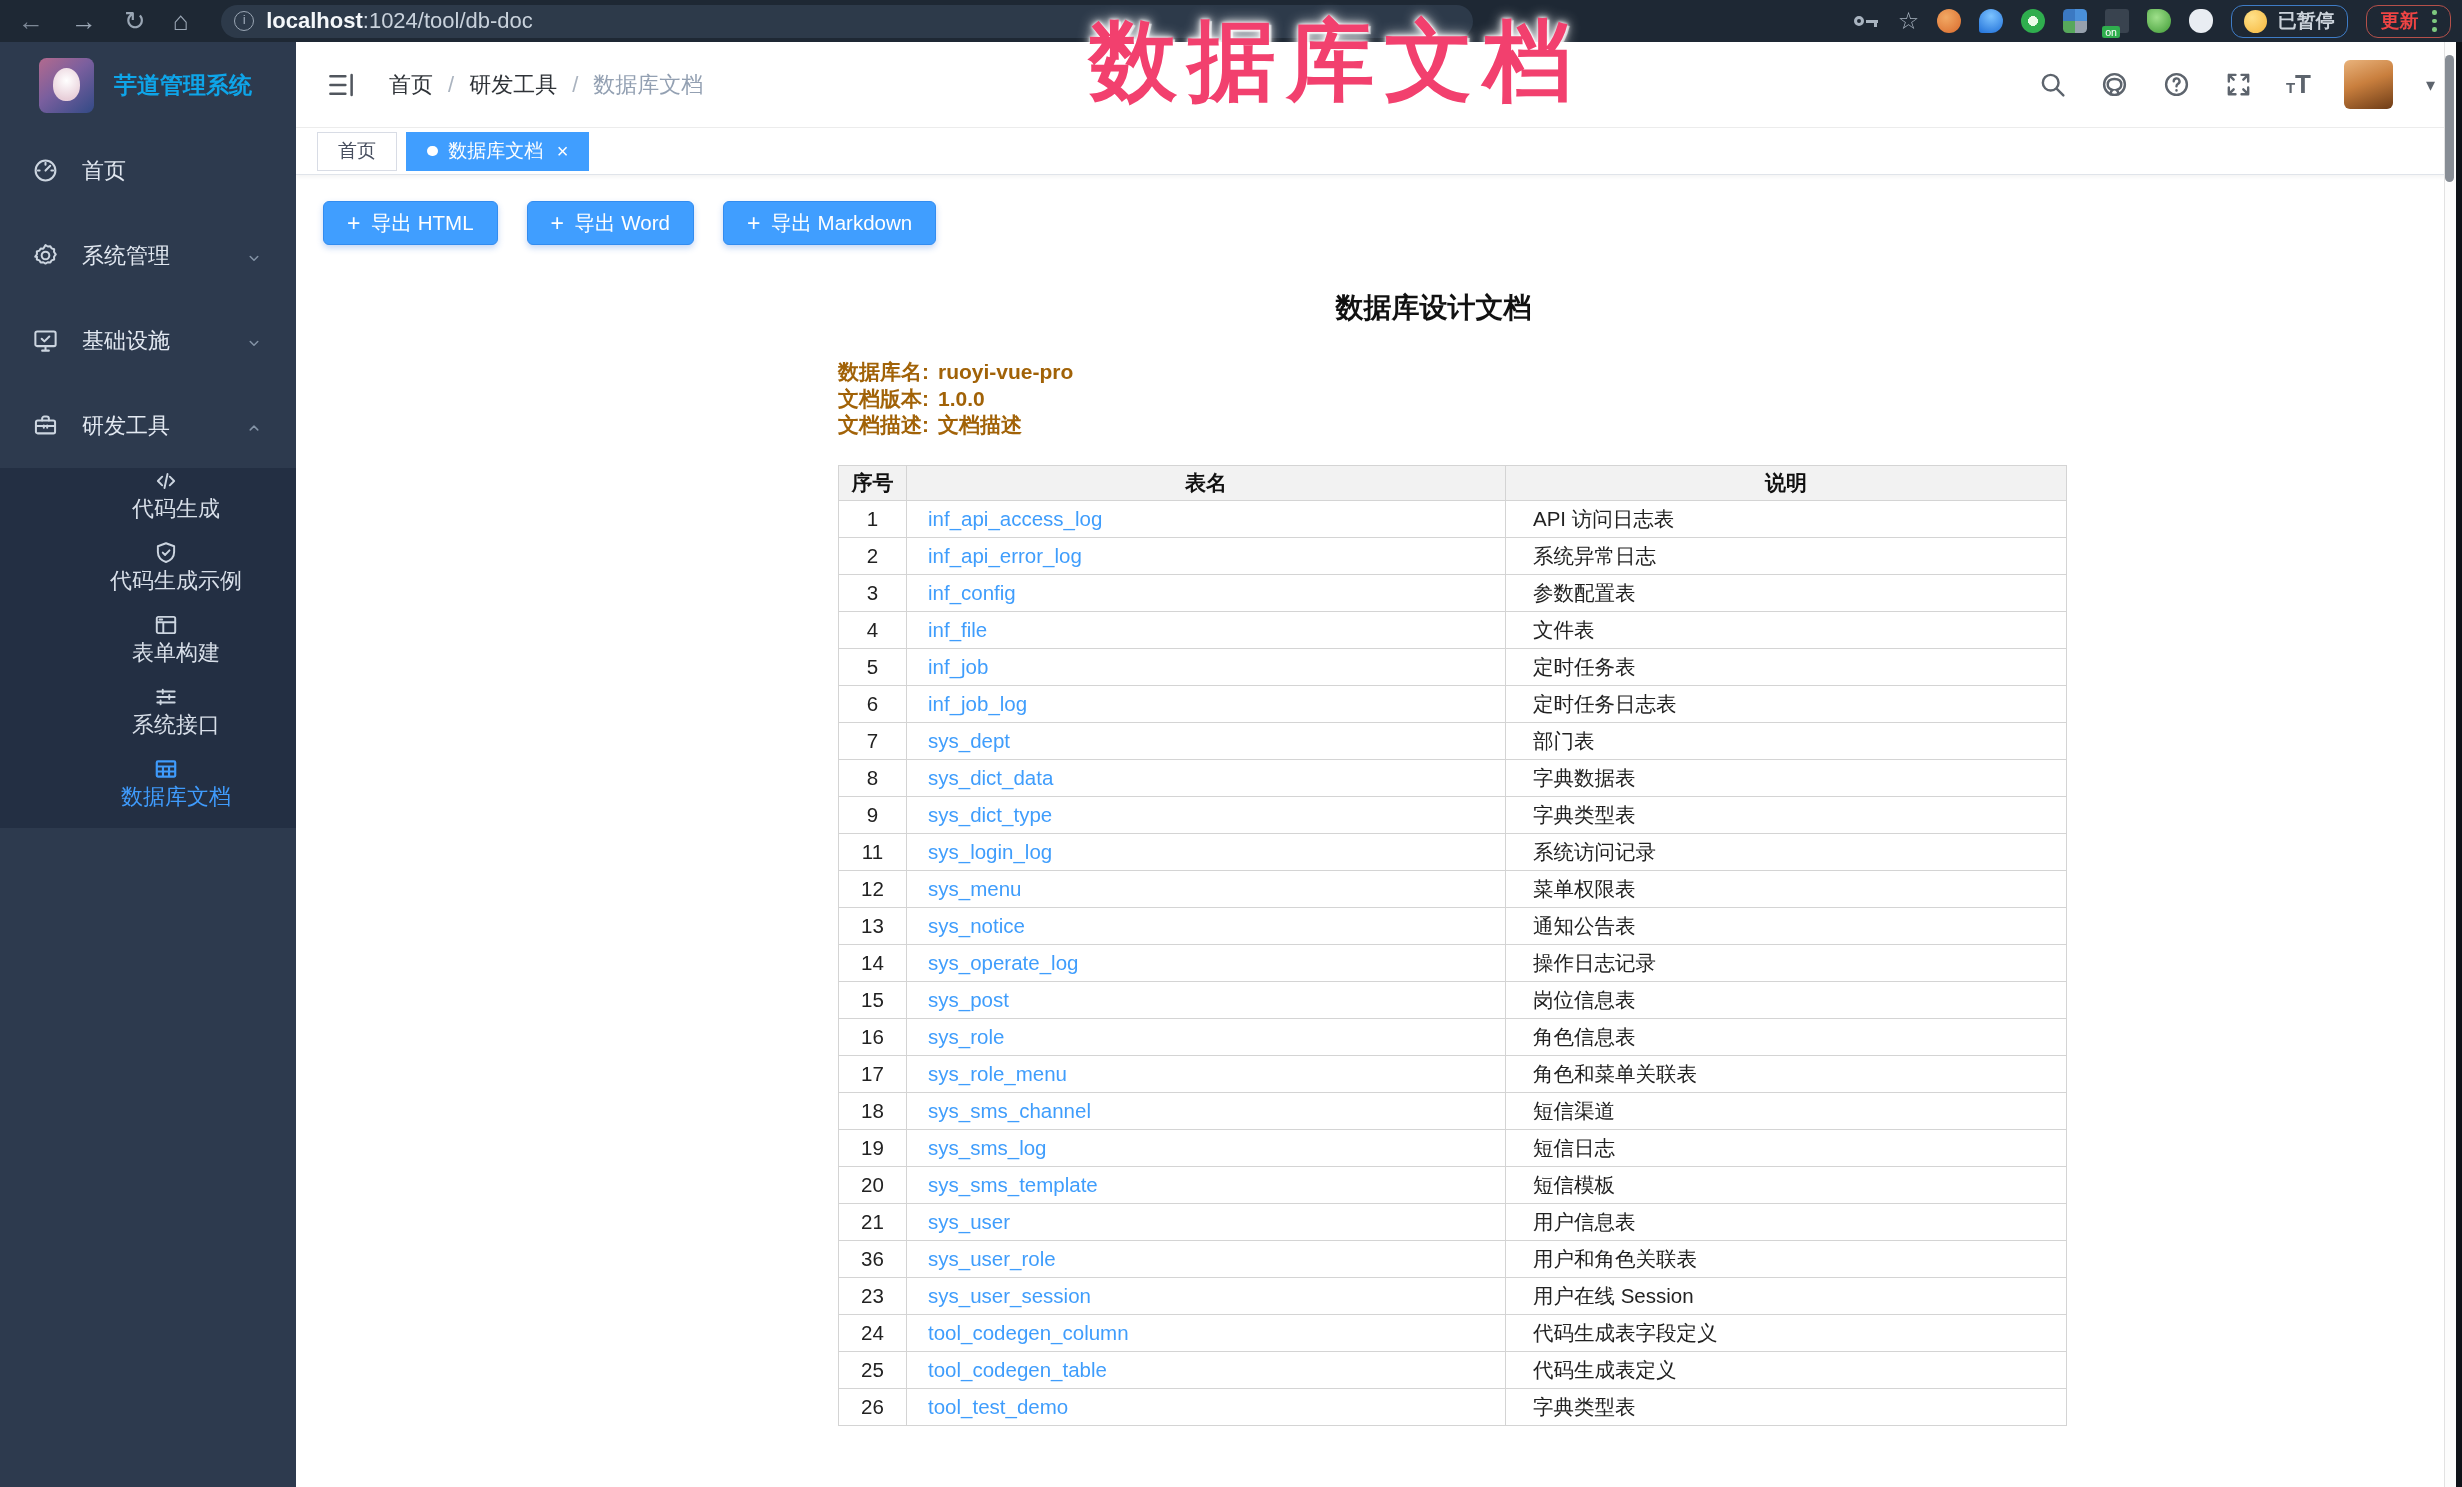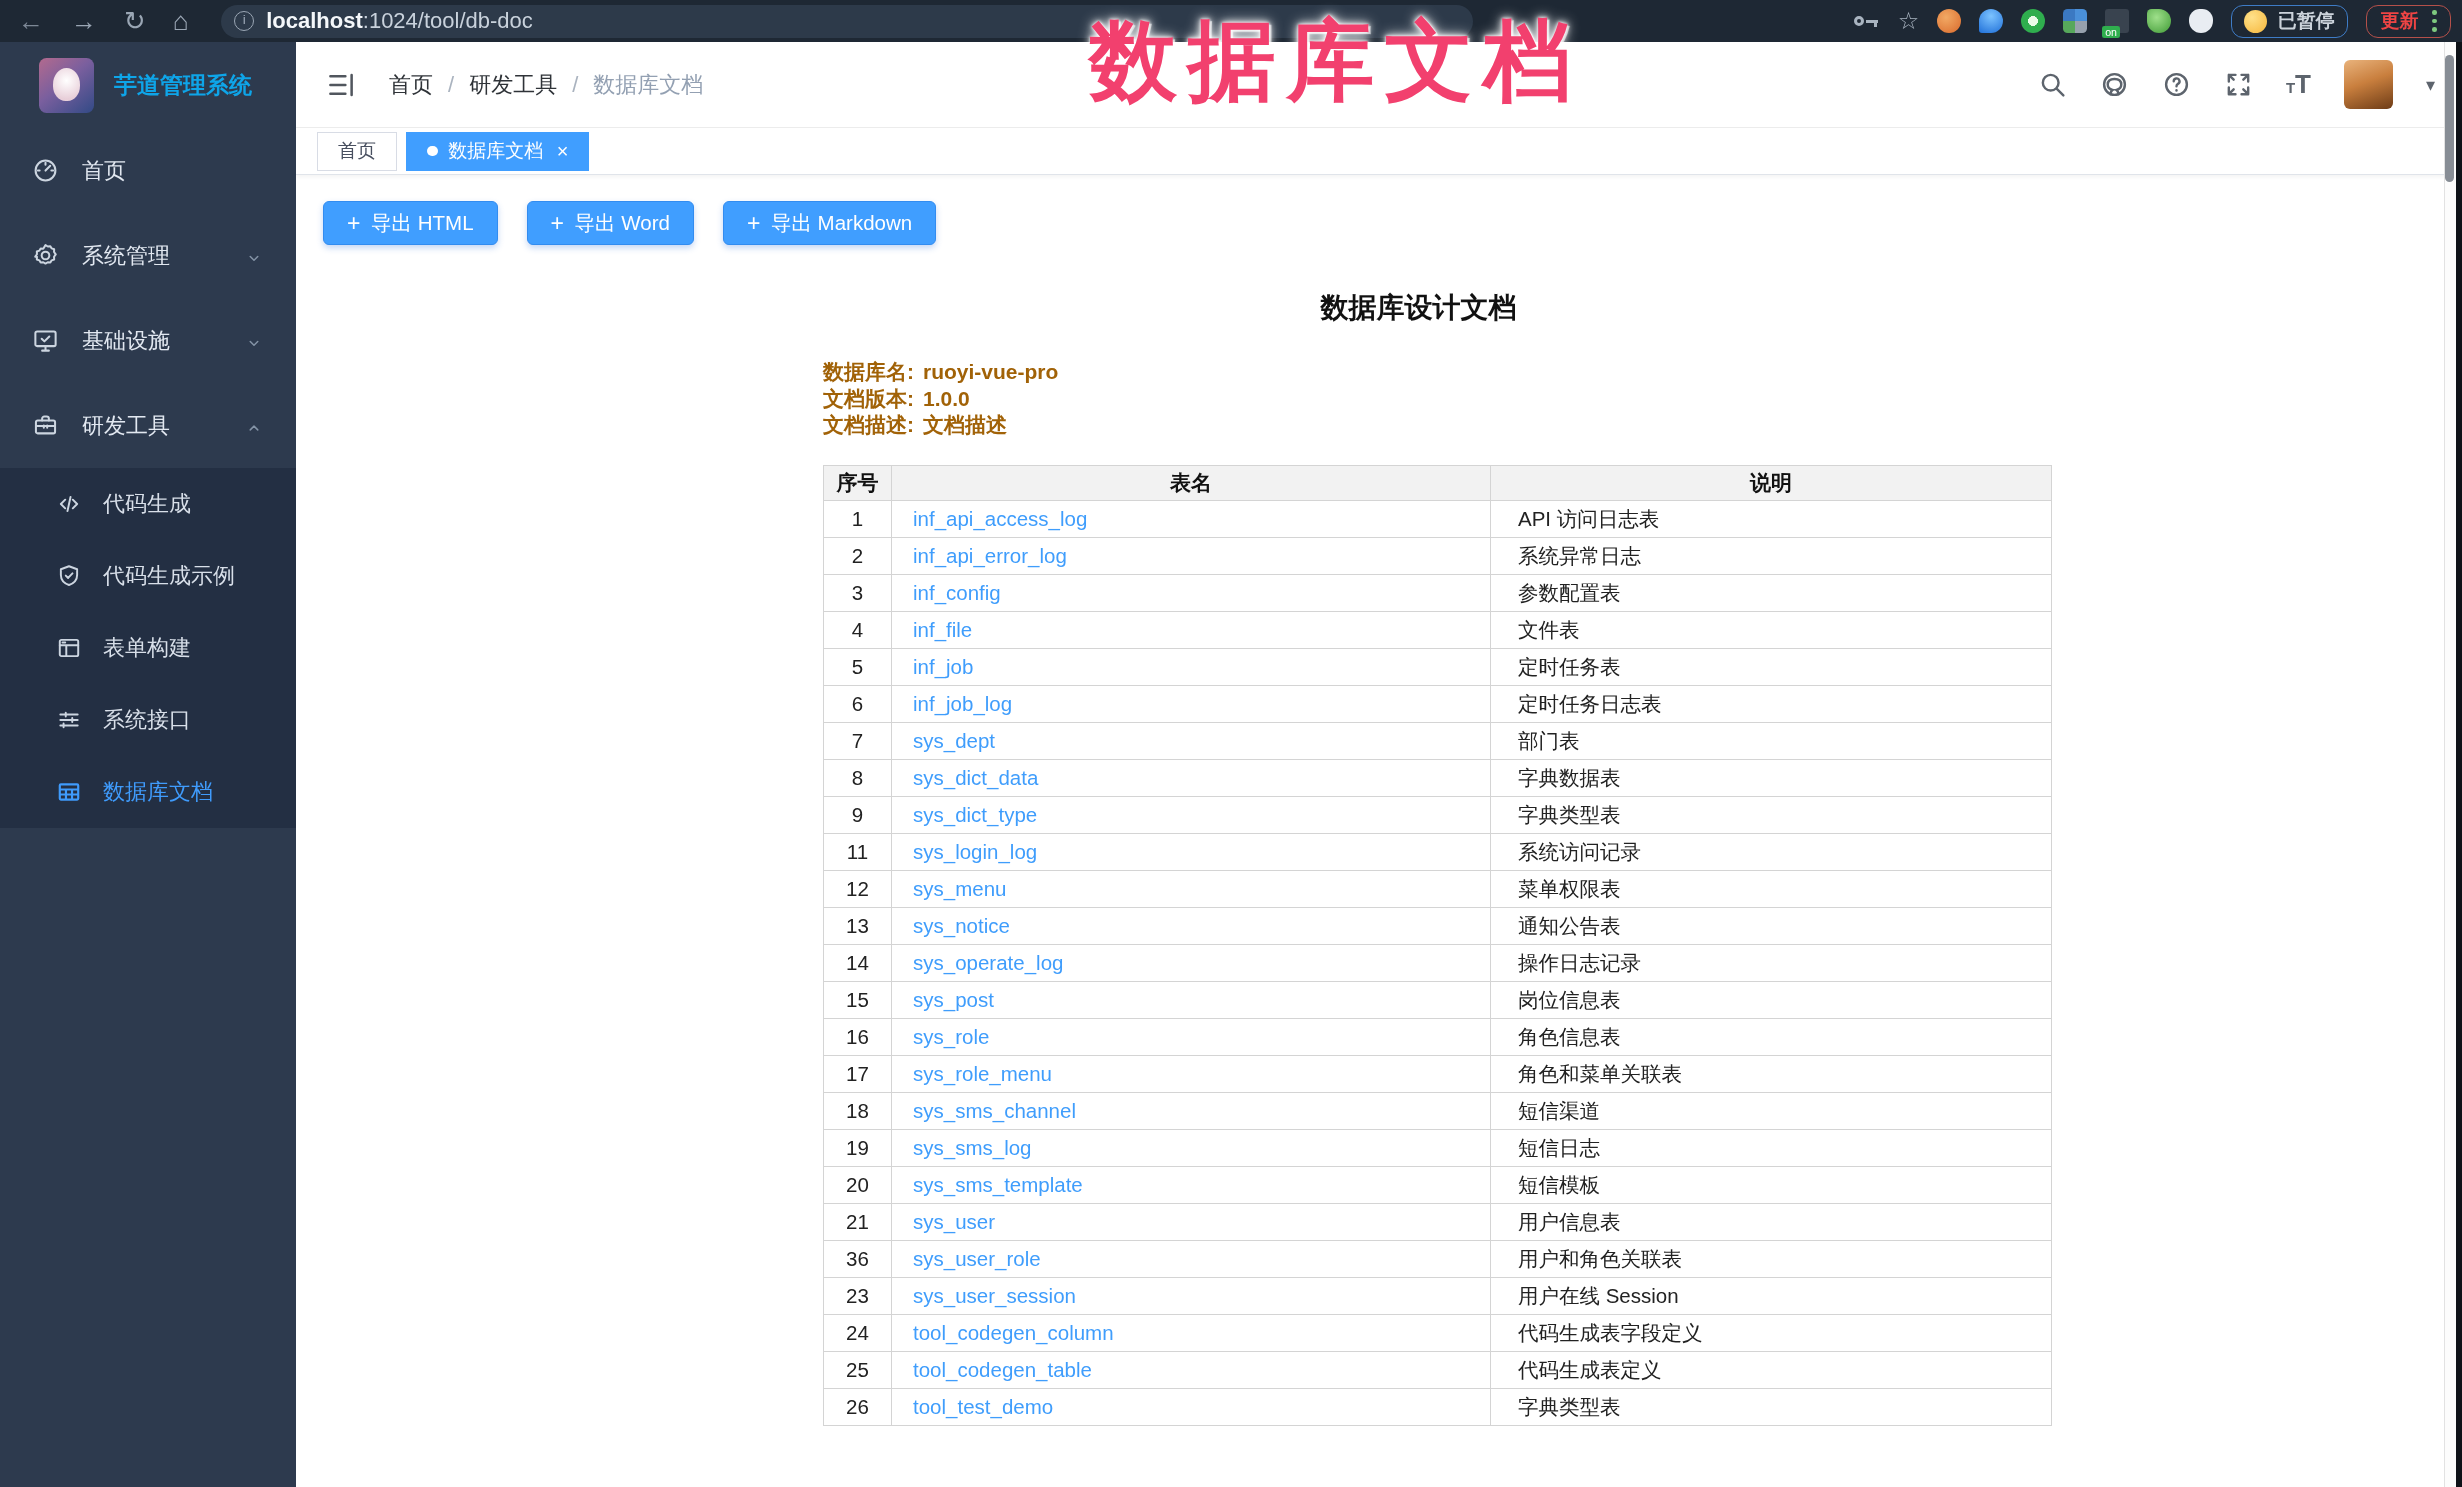--- a/index.html
+++ b/index.html
@@ -50,21 +50,21 @@
     background:linear-gradient(140deg,#b36a8e 0%, #7a5f9e 45%, #324a86 100%); }
   .logo::after { content:""; position:absolute; left:13.7px; top:10.6px; width:27px; height:33px; border-radius:50% 50% 46% 46%;
     background:radial-gradient(circle at 50% 38%, #ffffff, #e8cfd9 75%); }
   .app-title { color:#0ea5e9; font-size:23px; font-weight:bold; margin-left:20px; white-space:nowrap; }
   .menu-item { height:85px; display:flex; align-items:center; padding-left:32px; color:#e2e8f1; font-size:22px; cursor:pointer; position:relative; }
   .mi-icon { width:27px; height:27px; margin-right:23px; color:#ccd5e0; flex:none; }
   .mi-icon svg { width:100%; height:100%; }
   .chevron { position:absolute; right:33px; width:18px; height:18px; color:#8493a6; }
   .chevron svg { width:100%; height:100%; }
   .submenu { background:#232f43; }
-  .submenu .menu-item { height:72px; padding-left:56px; color:#d8dfe9; }
+  .submenu .menu-item { height:72px; padding-left:56px; color:#d8dfe9;flex-direction:column; }
   .submenu .mi-icon { width:26px; height:26px; margin-right:21px; }
   .submenu .menu-item.active { color:#3f9bfc; }
   .submenu .menu-item.active .mi-icon { color:#3f9bfc; }
 
   
   .main { position:absolute; left:296px; top:42px; right:0; bottom:0; display:flex; flex-direction:column; background:#fff; }
   .navbar { height:86px; background:#fff; display:flex; align-items:center; padding:0 30px; position:relative; border-bottom:0.8px solid #ededed; }
   .hamburger { width:30px; height:30px; color:#51565e; cursor:pointer; }
   .hamburger svg { width:100%; height:100%; }
   .breadcrumb { display:flex; align-items:center; gap:15px; margin-left:33px; font-size:22px; }
@@ -87,21 +87,21 @@
   .tab.active { background:#409eff; border-color:#409eff; color:#fff; }
   .tab-dot { width:10.6px; height:10.6px; border-radius:50%; background:#fff; }
   .tab-close { font-size:20px; line-height:20px; margin-left:3px; }
 
   .content { flex:1; position:relative; background:#fff; overflow:hidden; }
   .toolbar { position:absolute; left:27px; top:26px; display:flex; gap:29px; }
   .btn { height:44px; background:#409eff; border:0.8px solid #328cf0; border-radius:6px; color:#fff; font-size:20.5px;
     display:flex; align-items:center; gap:10.6px; padding:0 23px; cursor:pointer; box-shadow:0 3px 6px rgba(60,120,220,.3); }
   .btn .plus { font-size:23px; line-height:23px; }
 
-  .doc { position:absolute; left:489px; top:114px; width:1229px;padding-left:38px; }
+  .doc { position:absolute; left:504px; top:114px; width:1229px;padding-left:38px; }
   .doc-title { text-align:center; font-size:28px; font-weight:bold; color:#111; }
   .meta { margin-top:32px; }
   .meta-line { font-size:21px; line-height:26.6px; color:#a16207; font-weight:bold; }
   .meta-label { margin-right:9px; }
   table.doc-table { margin-top:26px; width:100%; border-collapse:collapse; table-layout:fixed; }
   .doc-table th, .doc-table td { border:0.8px solid #d4d4d4; }
   .doc-table th { height:35px; background:#f2f2f2; font-size:21px; font-weight:bold; color:#111; text-align:center; }
   .doc-table td { height:37px; font-size:20.5px; color:#222; }
   .doc-table td.c-no { text-align:center; }
   .doc-table td.c-name { padding-left:21px; }

